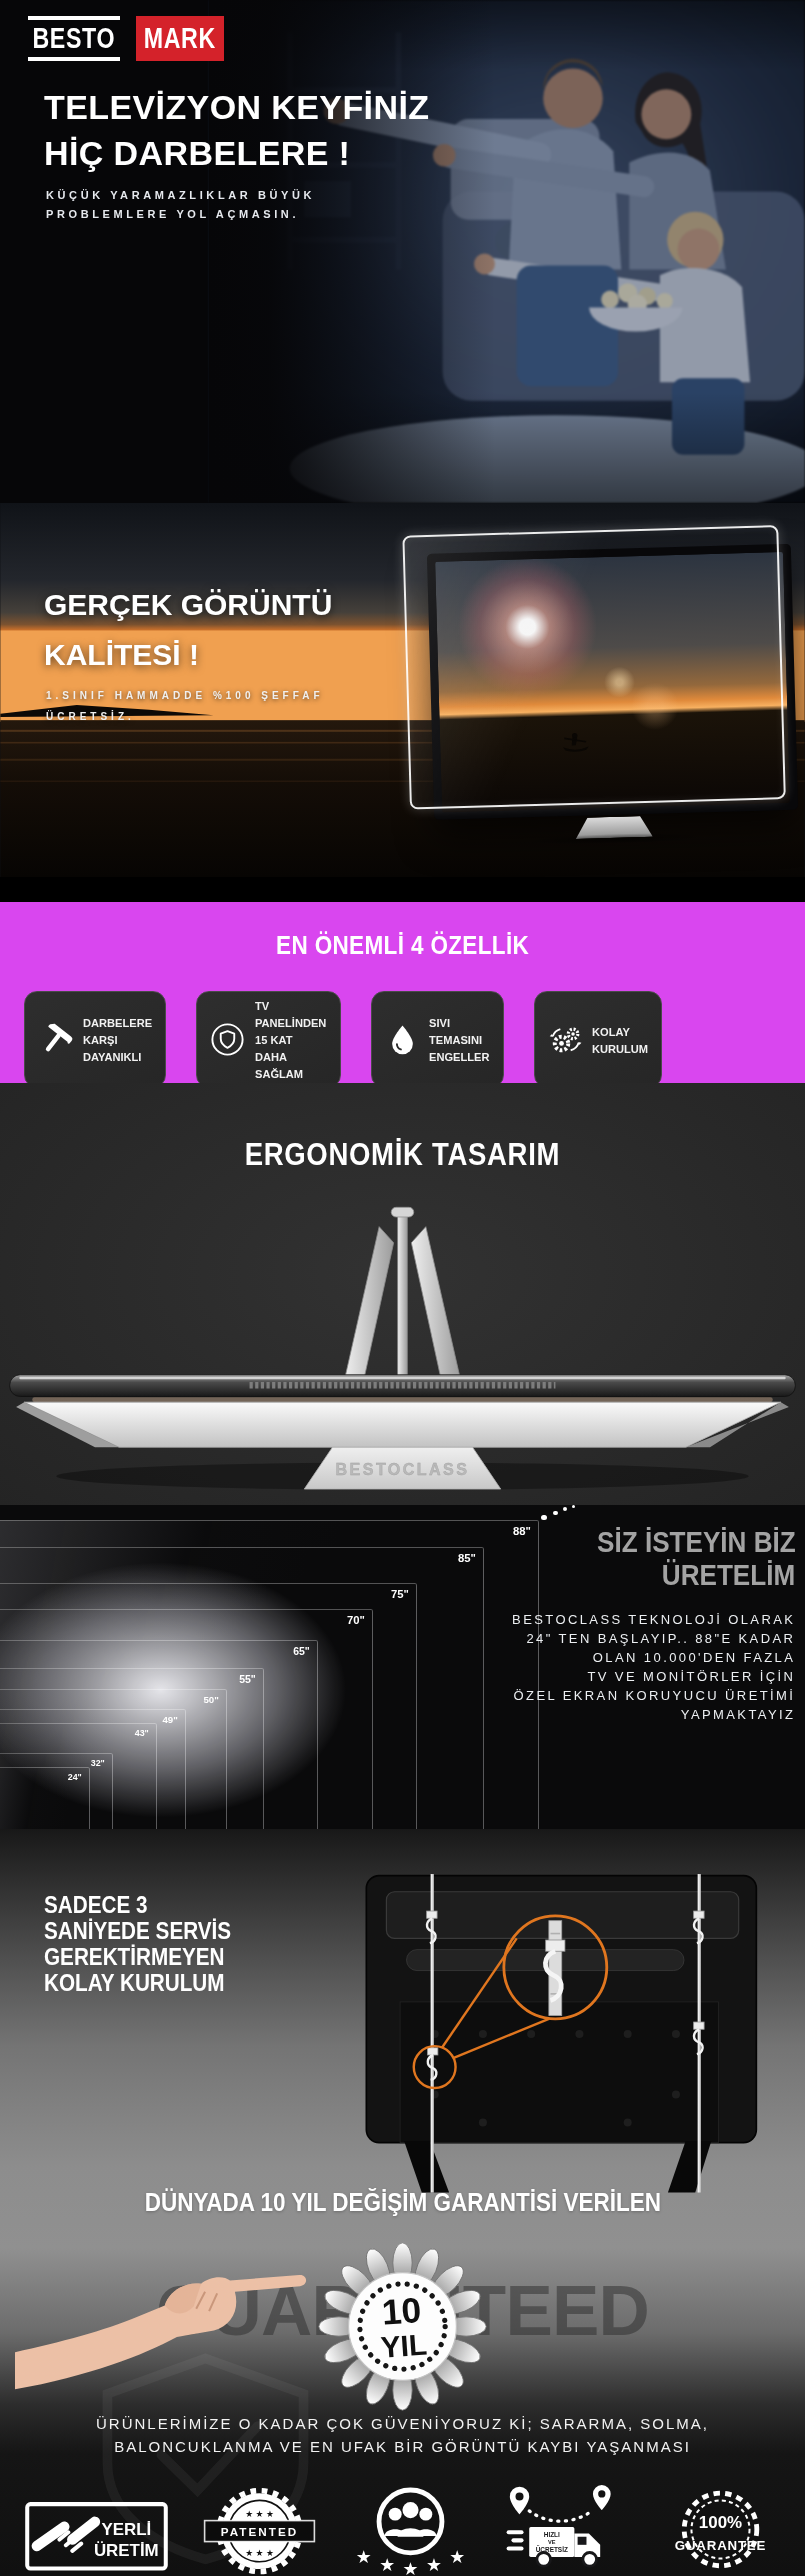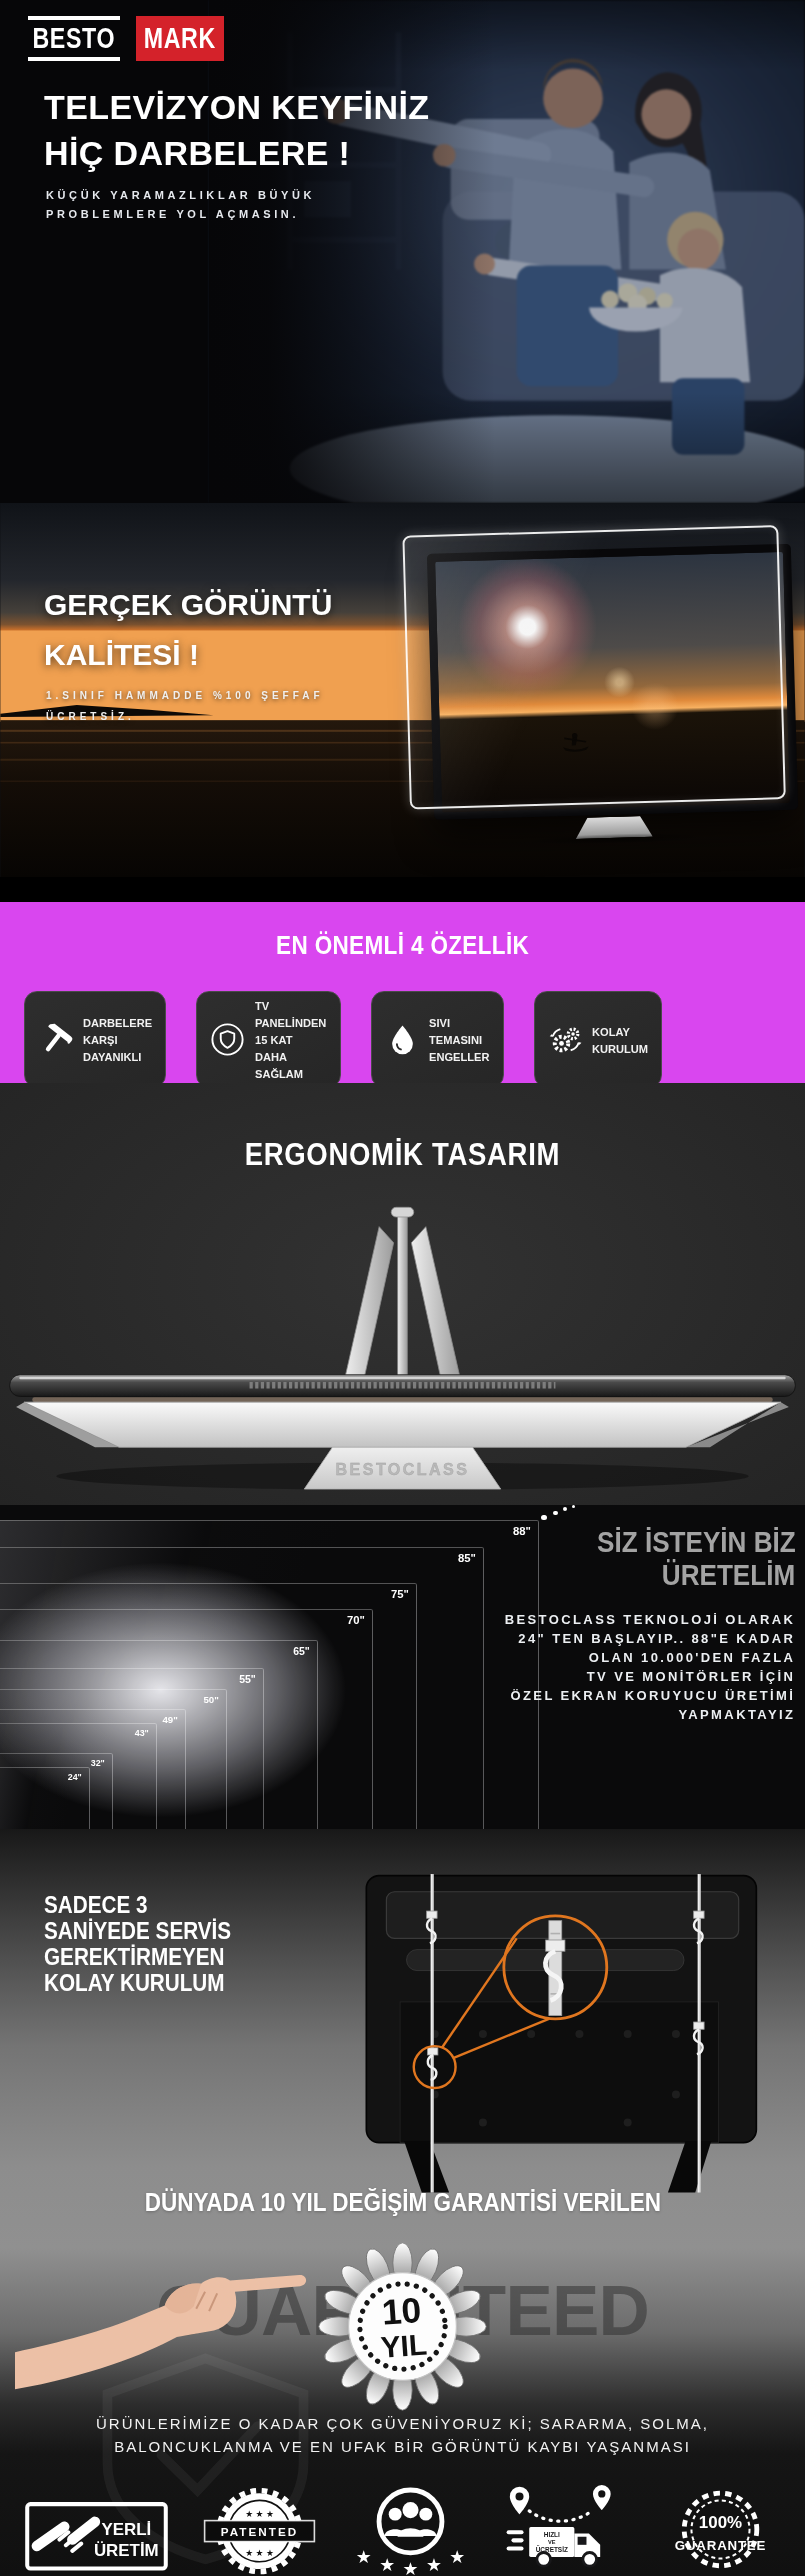--- a/index.html
+++ b/index.html
@@ -54,21 +54,21 @@
   .ergo-svg{position:absolute;left:0;top:121px;}
 
   
   #sec-sizes{top:1505px;height:324px;background:#0a0a0b;}
   .scr{position:absolute;left:-32px;background:linear-gradient(100deg,rgba(190,190,198,.22),rgba(40,40,44,.05) 38%,rgba(0,0,0,0) 60%),#0a0a0b;border-top:1.6px solid rgba(255,255,255,.30);border-right:1.6px solid rgba(255,255,255,.22);border-radius:0 2.4px 0 0;}
   .scr-label{position:absolute;top:4px;right:7.2px;color:#fff;font-weight:700;}
   .glow5{position:absolute;left:-97px;top:8px;width:515px;height:354px;background:radial-gradient(closest-side,rgba(240,240,245,.95),rgba(200,200,210,.45) 45%,rgba(120,120,130,0) 72%);mix-blend-mode:screen;pointer-events:none;z-index:30;}
   .dots{position:absolute;z-index:31;}
   .dot{position:absolute;background:#fff;border-radius:50%;}
   .s-title{position:absolute;right:9.7px;top:21px;text-align:right;font-size:29px;line-height:33px;font-weight:700;color:#a3a3a3;z-index:32;}
-  .s-body{position:absolute;right:9.7px;top:105px;text-align:right;font-size:13px;line-height:19px;font-weight:700;color:#eceff2;letter-spacing:2.4px;z-index:32;}
+  .s-body{position:absolute;right:9.7px;top:105px;text-align:right;font-size:13px;line-height:19px;font-weight:400;color:#eceff2;letter-spacing:2.4px;z-index:32;}
 
   
   #sec-lower{top:1829px;height:747px;background:linear-gradient(to bottom,#181818 0px,#454545 105px,#747474 217px,#8d8d8d 338px,#909090 419px,#6c6c6c 503px,#2c2c2c 576px,#151515 624px,#101010 747px);}
   .i-title{position:absolute;left:44px;top:63px;font-size:23px;line-height:26px;font-weight:700;color:#fff;z-index:5;}
   .w-title{position:absolute;left:0;width:100%;top:324px;text-align:center;font-size:25px;line-height:31px;font-weight:700;color:#fff;z-index:5;text-shadow:0 0.8px 3.2px rgba(0,0,0,.25);margin-top:34px;}
   .ghost{position:absolute;left:0;width:100%;top:441px;text-align:center;font-size:71px;font-weight:700;color:#2d2d2d;opacity:.5;letter-spacing:-0.8px;z-index:1;}
   .wreath{position:absolute;left:318px;top:412px;z-index:3;}
   .hand{position:absolute;left:14.5px;top:441px;z-index:4;}
   .shield-mark{position:absolute;left:93px;top:523px;z-index:1;}
   .w-para{position:absolute;left:0;width:100%;top:584px;text-align:center;font-size:15px;line-height:22.5px;font-weight:400;color:#f2f2f2;letter-spacing:2px;z-index:6;}

